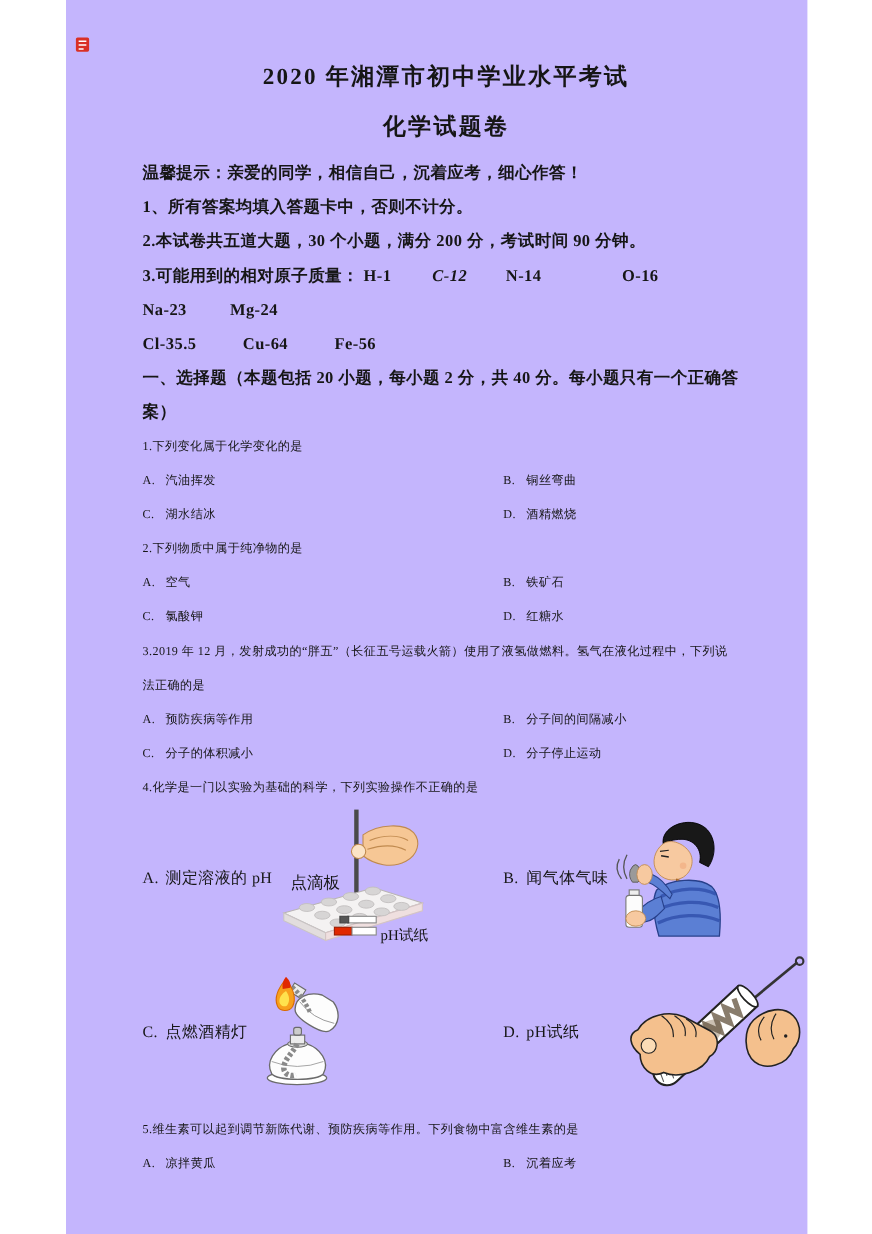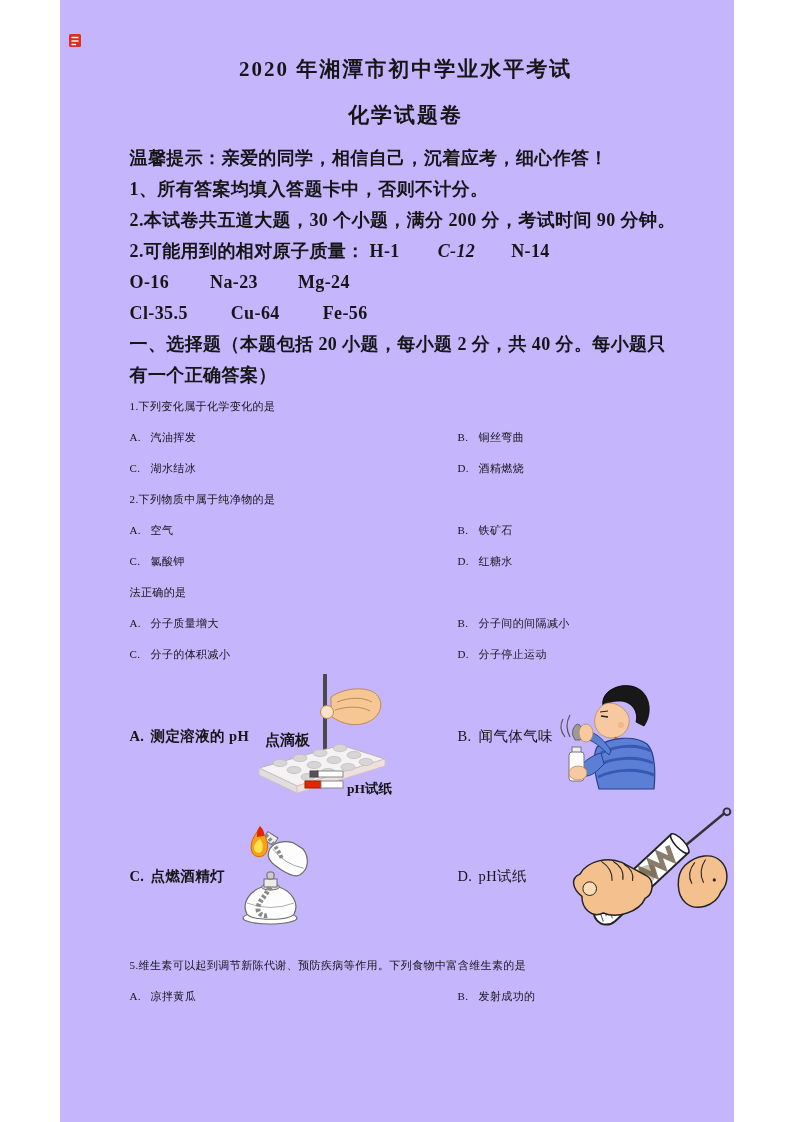--- a/index.html
+++ b/index.html
@@ -19,33 +19,33 @@
   .title {
     text-align: center;
     font-weight: bold;
     font-size: 21px;
     line-height: 30px;
     letter-spacing: 2px;
   }
   .title-1 { margin-top: 54px; }
   .title-2 { margin-top: 16px; }
   .ln { font-size: 11px; line-height: 31px; letter-spacing: 0.4px; }
-  .b  { font-weight: bold; font-size: 18px; }
+  .b  { font-weight: bold; font-size: 15px; }
   .tip { margin-top: 13px; }
   .masses .m { display: inline-block; }
   .m1a { margin-right: 33px; } .m1b { margin-right: 31px; font-style: italic; } .m1c { margin-right: 69px; }
   .m1d { margin-right: 36px; } .m1e { margin-right: 35px; }
   .m2a { margin-right: 38px; } .m2b { margin-right: 38px; }
   .opts { display: flex; }
   .opt { display: flex; }
   .opt-left { width: 328px; flex: none; }
   .letter { display: inline-block; width: 21px; flex: none; }
   .img-row { display: flex; }
   .img-row .cell { display: flex; align-items: center; }
-  .cell-left { width: 328px; flex: none; font-weight: bold; }
+  .cell-left { width: 328px; flex: none; }
   .row-ab { height: 132px; }
   .row-cd { height: 148px; }
   .opt-label { font-size: 14.5px; white-space: nowrap; letter-spacing: 0.4px; }
   .illu { flex: none; margin-left: 4px; }
   svg text { font-family: "Liberation Serif", "DejaVu Serif", serif; fill: #161616; }
 </style>
 </head>
 <body>
 
 <div class="page">
@@ -60,21 +60,21 @@
   <div class="content">
 
     <div class="title title-1">2020 年湘潭市初中学业水平考试</div>
     <div class="title title-2">化学试题卷</div>
 
     <div class="ln b tip">温馨提示：亲爱的同学，相信自己，沉着应考，细心作答！</div>
     <div class="ln b">1、所有答案均填入答题卡中，否则不计分。</div>
     <div class="ln b">2.本试卷共五道大题，30 个小题，满分 200 分，考试时间 90 分钟。</div>
 
     <div class="ln b masses">
-      <span class="m">2.可能用到的相对原子质量：</span>
+      <span class="m">3.可能用到的相对原子质量：</span>
       <span class="m m1a">H-1</span>
       <span class="m m1b">C-12</span>
       <span class="m m1c">N-14</span>
       <span class="m m1d">O-16</span>
       <span class="m m1e">Na-23</span>
       <span class="m">Mg-24</span>
     </div>
     <div class="ln b masses">
       <span class="m m2a">Cl-35.5</span>
       <span class="m m2b">Cu-64</span>
@@ -125,44 +125,46 @@
           <span>氯酸钾</span>
         </span>
         <span class="opt">
           <span class="letter">D.</span>
           <span>红糖水</span>
         </span>
       </div>
     </div>
 
     <div>
+      <div class="ln">3.2019 年 12 月，发射成功的“胖五”（长征五号运载火箭）使用了液氢做燃料。氢气在液化过程中，下列说</div>
       <div class="ln">法正确的是</div>
       <div class="ln opts">
         <span class="opt opt-left">
           <span class="letter">A.</span>
-          <span>分子质量增大</span>
+          <span>预防疾病等作用</span>
         </span>
         <span class="opt">
           <span class="letter">B.</span>
           <span>分子间的间隔减小</span>
         </span>
       </div>
       <div class="ln opts">
         <span class="opt opt-left">
           <span class="letter">C.</span>
           <span>分子的体积减小</span>
         </span>
         <span class="opt">
           <span class="letter">D.</span>
           <span>分子停止运动</span>
         </span>
       </div>
     </div>
 
     <div>
+      <div class="ln">4.化学是一门以实验为基础的科学，下列实验操作不正确的是</div>
 
       <div class="img-row row-ab">
         <div class="cell cell-left">
           <span class="opt-label">
             <span class="letter">A.</span><span>测定溶液的 pH</span>
           </span>
 
           <svg class="illu" width="150" height="130" viewBox="0 0 150 130">
             <rect x="70" y="3" width="4" height="105" fill="#4a4a4a"></rect>
             <g>
@@ -311,19 +313,19 @@
 
     <div>
       <div class="ln">5.维生素可以起到调节新陈代谢、预防疾病等作用。下列食物中富含维生素的是</div>
       <div class="ln opts">
         <span class="opt opt-left">
           <span class="letter">A.</span>
           <span>凉拌黄瓜</span>
         </span>
         <span class="opt">
           <span class="letter">B.</span>
-          <span>发射成功的</span>
+          <span>沉着应考</span>
         </span>
       </div>
     </div>
 
   </div>
 </div>
 
 </body></html>

